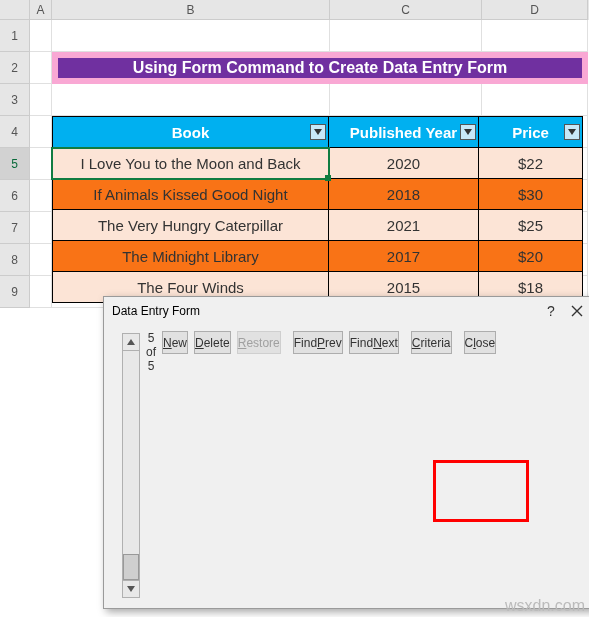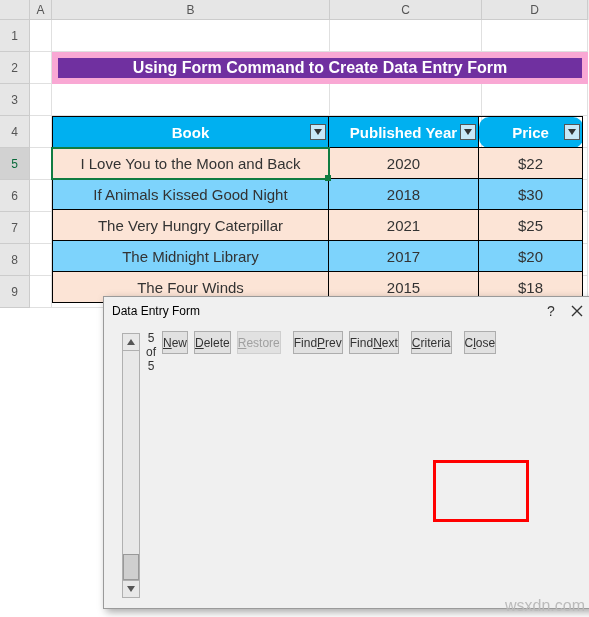--- a/index.html
+++ b/index.html
@@ -77,23 +77,23 @@
     padding:0 6px;
     position:relative;
   }
   .data-table th {
     background:#00B0F0;
     color:#fff;
     font-weight:bold;
   }
   .th-book { width:276px;margin-top:48px; }
   .th-year { width:150px; }
-  .th-price { width:104px;border-radius:10px; }
+  .th-price { width:104px; }
   .data-table tr.odd td { background:#FCE4D6; }
-  .data-table tr.even td { background:#7dd3fc; }
+  .data-table tr.even td { background:#f97316; }
   .filter-btn {
     position:absolute;
     right:2px; top:50%; transform:translateY(-50%);
     width:16px; height:16px;
     background:#c8e8f7;
     border:1px solid #555;
     display:flex; align-items:center; justify-content:center;
   }
   .filter-btn svg { width:8px; height:6px; }
   .active-cell-border {

